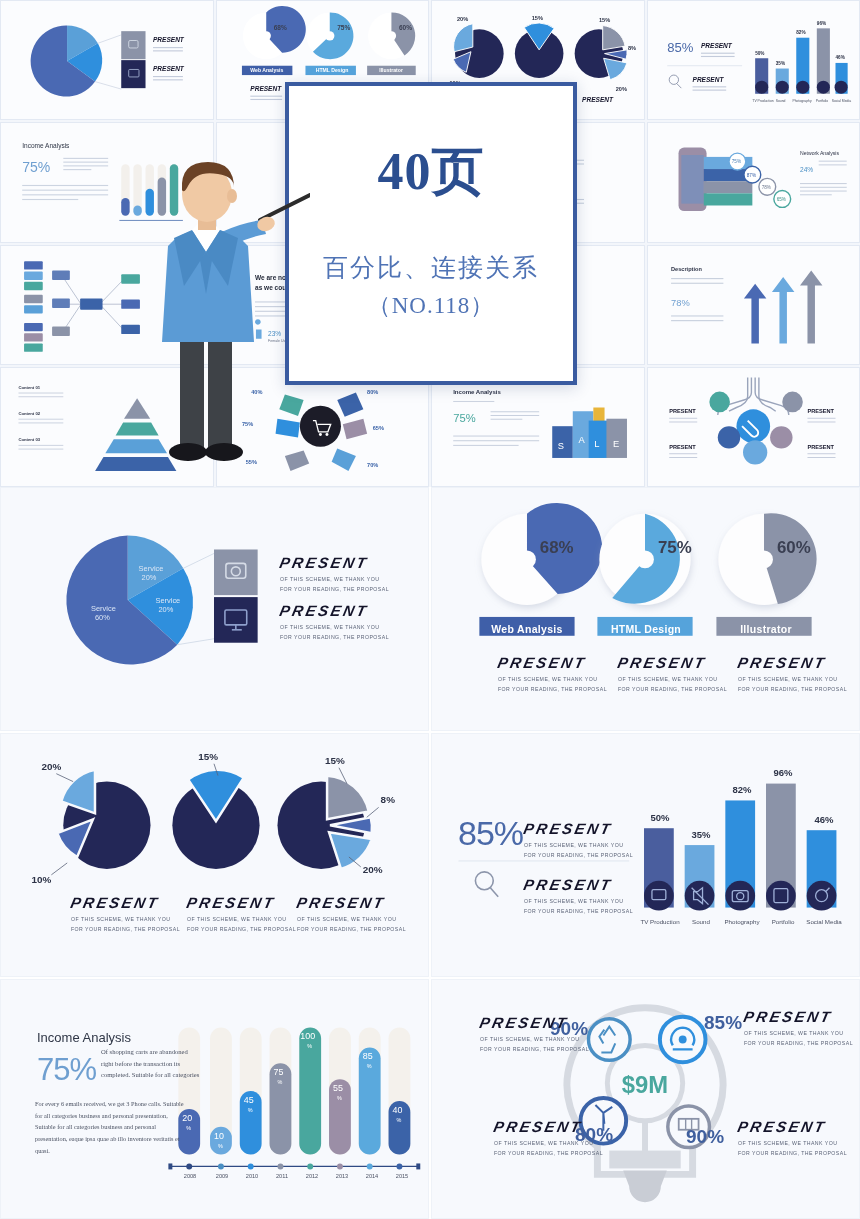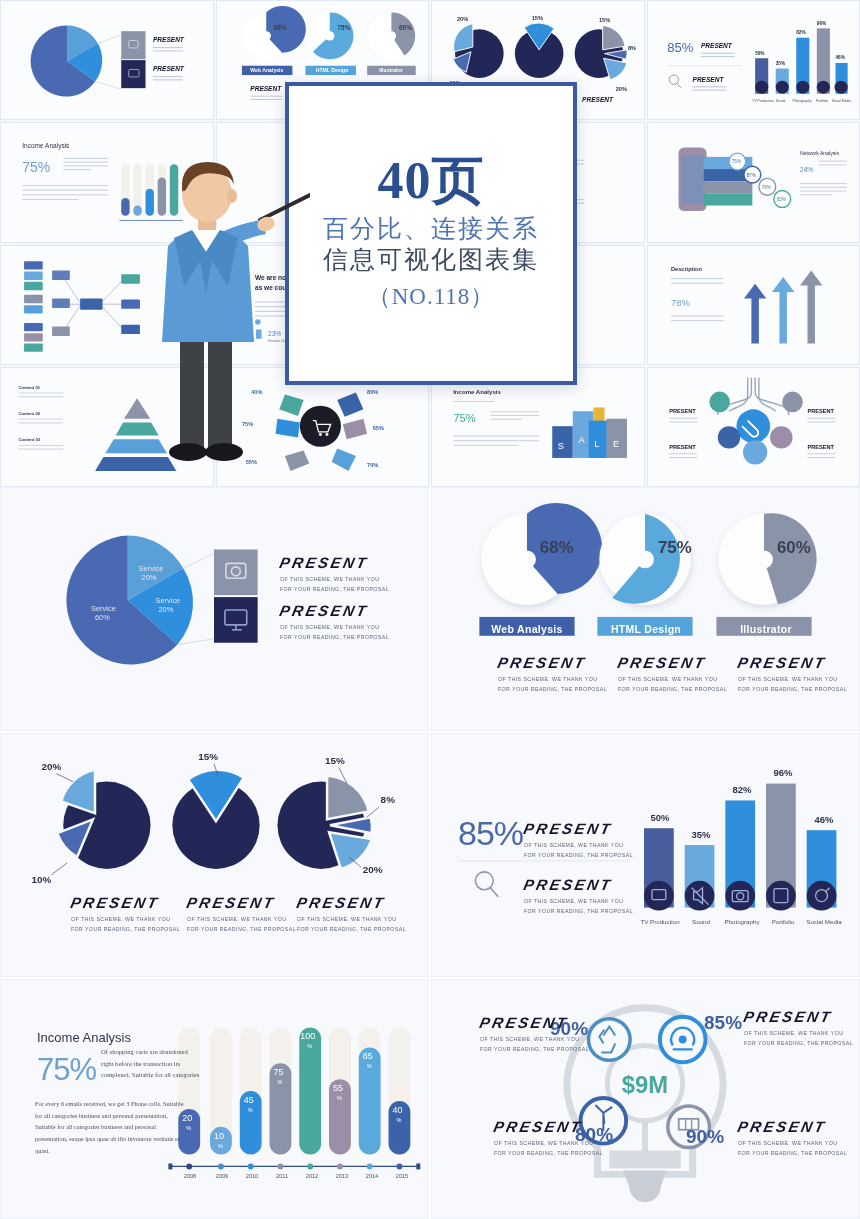--- a/index.html
+++ b/index.html
@@ -36,20 +36,21 @@
   }
   .title-40{
     font-family:"Liberation Serif", serif;
     font-size:52px; color:#2b4e8f; font-weight:700; line-height:1;
     letter-spacing:1px; margin-bottom:6px;
   }
   .title-l1,.title-l2{
     font-family:"Liberation Serif", serif;
     font-size:25px; color:#4f73b5; letter-spacing:2px; line-height:1.25;
     white-space:nowrap;
+    margin-top:48px;
   }
   .title-l2{ color:#3c4a63; }
   .title-no{
     font-family:"Liberation Serif", serif;
     font-size:23px; color:#4f73b5; margin-top:6px; letter-spacing:1px;
   }
 
   
   .presenter{ position:absolute; left:120px; top:160px; width:190px; height:320px; z-index:45; }
 
@@ -480,21 +481,20 @@
         <rect x="160" y="87" width="30" height="1" fill="#c3cbdb"></rect>
         <rect x="160" y="91" width="30" height="1" fill="#c3cbdb"></rect>
       </svg>
     </div>
   </div>
 </div>
 
 <div class="title-card">
   <div class="title-40">40页</div>
   <div class="title-l1">百分比、连接关系</div>
-  <div class="title-l2">信息可视化图表集</div>
   <div class="title-no">（NO.118）</div>
 </div>
 
 <div class="presenter">
   <svg width="190" height="320" viewBox="0 0 190 320">
 
     <line x1="140" y1="60" x2="200" y2="30" stroke="#2c2c2c" stroke-width="4" stroke-linecap="round"></line>
 
     <path d="M66,92 q42,-28 76,-32 l4,14 q-34,6 -66,34 Z" fill="#5b9bd5"></path>
 

